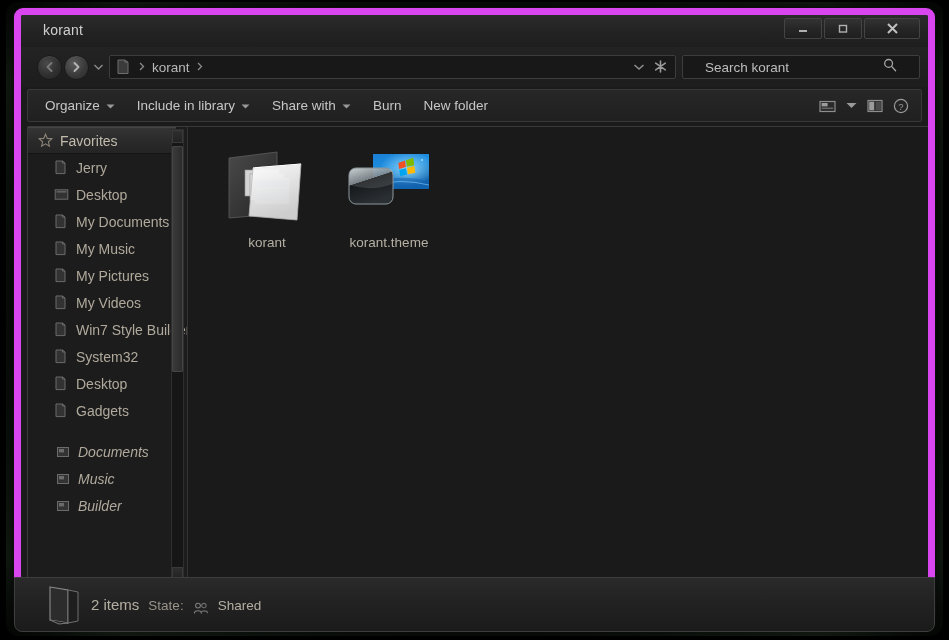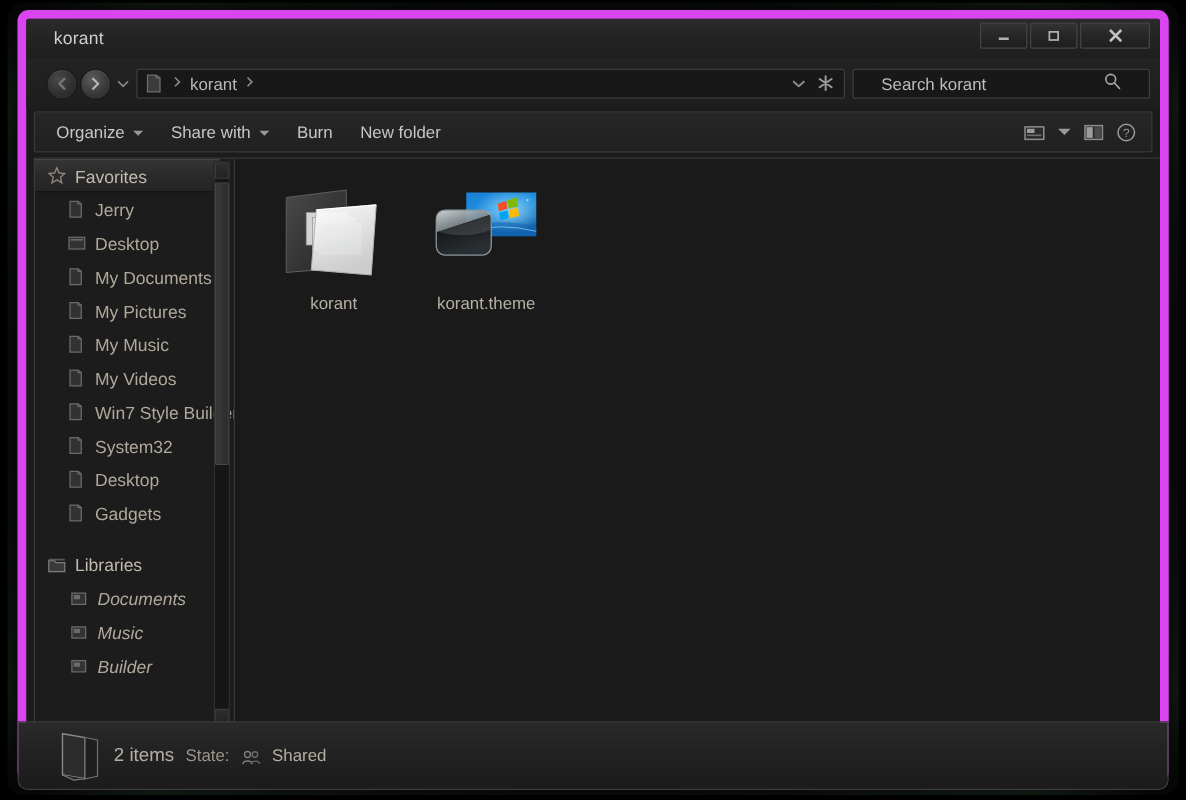--- a/index.html
+++ b/index.html
@@ -233,21 +233,21 @@
     left: 14px; bottom: 8px;
     width: 921px; height: 55px;
     background: linear-gradient(180deg, #2a2a2a 0%, #222 45%, #1b1b1b 100%);
     border: 1px solid #3d3d3d;
     border-radius: 0 0 8px 8px;
     display: flex; align-items: center;
     padding-left: 24px;
     overflow: hidden;
   }
   #status-icon { width: 52px; display: flex; align-items: center; justify-content: center; }
-  #status-text { display: flex; align-items: center; gap: 9px; }
+  #status-text { display: flex; align-items: flex-end; gap: 9px; }
   #status-count { color: #b5afa3; font-size: 15px; }
   #status-label { color: #9a948a; font-size: 13.5px; }
   #status-share-icon { display: inline-flex; align-items: center; position: relative; top: 2px; }
   #status-value { color: #b5afa3; font-size: 13.5px; }
 </style>
 </head>
 <body>
 
 <div id="desktop">
   <div id="glow"></div>
@@ -338,20 +338,28 @@
     <div id="cmdbar">
       <div class="cmd">
         <span>Organize</span>
         <span class="caret">
           <svg width="9" height="5" viewBox="0 0 9 5">
               <path d="M0.5 0.5 L4.5 4.5 L8.5 0.5" fill="#9a9a9a"></path>
             </svg>
         </span>
       </div>
       <div class="cmd">
+        <span>Include in library</span>
+        <span class="caret">
+          <svg width="9" height="5" viewBox="0 0 9 5">
+              <path d="M0.5 0.5 L4.5 4.5 L8.5 0.5" fill="#9a9a9a"></path>
+            </svg>
+        </span>
+      </div>
+      <div class="cmd">
         <span>Share with</span>
         <span class="caret">
           <svg width="9" height="5" viewBox="0 0 9 5">
               <path d="M0.5 0.5 L4.5 4.5 L8.5 0.5" fill="#9a9a9a"></path>
             </svg>
         </span>
       </div>
       <div class="cmd">
         <span>Burn</span>
       </div>
@@ -432,40 +440,40 @@
             <span>My Documents</span>
           </div>
 
           <div class="nav-item child">
             <span class="nic">
               <svg width="13" height="15" viewBox="0 0 13 15">
                   <path d="M2 1 L8.5 1 L11 3 L11 13.6 L2 13.6 Z" fill="#323232" stroke="#6b6b6b" stroke-width="1"></path>
                   <path d="M8.5 1 L8.5 3 L11 3" fill="none" stroke="#6b6b6b" stroke-width="1"></path>
                 </svg>
             </span>
+            <span>My Music</span>
+          </div>
+
+          <div class="nav-item child">
+            <span class="nic">
+              <svg width="13" height="15" viewBox="0 0 13 15">
+                  <path d="M2 1 L8.5 1 L11 3 L11 13.6 L2 13.6 Z" fill="#323232" stroke="#6b6b6b" stroke-width="1"></path>
+                  <path d="M8.5 1 L8.5 3 L11 3" fill="none" stroke="#6b6b6b" stroke-width="1"></path>
+                </svg>
+            </span>
             <span>My Pictures</span>
           </div>
 
           <div class="nav-item child">
             <span class="nic">
               <svg width="13" height="15" viewBox="0 0 13 15">
                   <path d="M2 1 L8.5 1 L11 3 L11 13.6 L2 13.6 Z" fill="#323232" stroke="#6b6b6b" stroke-width="1"></path>
                   <path d="M8.5 1 L8.5 3 L11 3" fill="none" stroke="#6b6b6b" stroke-width="1"></path>
                 </svg>
             </span>
-            <span>My Music</span>
-          </div>
-
-          <div class="nav-item child">
-            <span class="nic">
-              <svg width="13" height="15" viewBox="0 0 13 15">
-                  <path d="M2 1 L8.5 1 L11 3 L11 13.6 L2 13.6 Z" fill="#323232" stroke="#6b6b6b" stroke-width="1"></path>
-                  <path d="M8.5 1 L8.5 3 L11 3" fill="none" stroke="#6b6b6b" stroke-width="1"></path>
-                </svg>
-            </span>
             <span>My Videos</span>
           </div>
 
           <div class="nav-item child">
             <span class="nic">
               <svg width="13" height="15" viewBox="0 0 13 15">
                   <path d="M2 1 L8.5 1 L11 3 L11 13.6 L2 13.6 Z" fill="#323232" stroke="#6b6b6b" stroke-width="1"></path>
                   <path d="M8.5 1 L8.5 3 L11 3" fill="none" stroke="#6b6b6b" stroke-width="1"></path>
                 </svg>
             </span>
@@ -498,29 +506,20 @@
               <svg width="13" height="15" viewBox="0 0 13 15">
                   <path d="M2 1 L8.5 1 L11 3 L11 13.6 L2 13.6 Z" fill="#323232" stroke="#6b6b6b" stroke-width="1"></path>
                   <path d="M8.5 1 L8.5 3 L11 3" fill="none" stroke="#6b6b6b" stroke-width="1"></path>
                 </svg>
             </span>
             <span>Gadgets</span>
           </div>
 
           <div class="nav-gap"></div>
 
-          <div class="nav-item header">
-            <span class="nic">
-              <svg width="15" height="14" viewBox="0 0 15 14">
-                <path d="M1 3.5 L5.5 3.5 L6.8 5 L13.8 5 L13.8 12.2 L1 12.2 Z" fill="#3a3a3a" stroke="#7d7d7d" stroke-width="1"></path>
-                <rect x="1" y="2" width="12.8" height="1.4" fill="#5a5a5a"></rect>
-              </svg>
-            </span>
-            <span>Libraries</span>
-          </div>
 
           <div class="nav-item child2">
             <span class="nic">
               <svg width="14" height="14" viewBox="0 0 14 14">
                   <rect x="1.5" y="2.5" width="11" height="9" fill="#333" stroke="#6b6b6b" stroke-width="1"></rect>
                   <rect x="3" y="4" width="5" height="3.4" fill="#6b6b6b"></rect>
                 </svg>
             </span>
             <span>Documents</span>
           </div>

